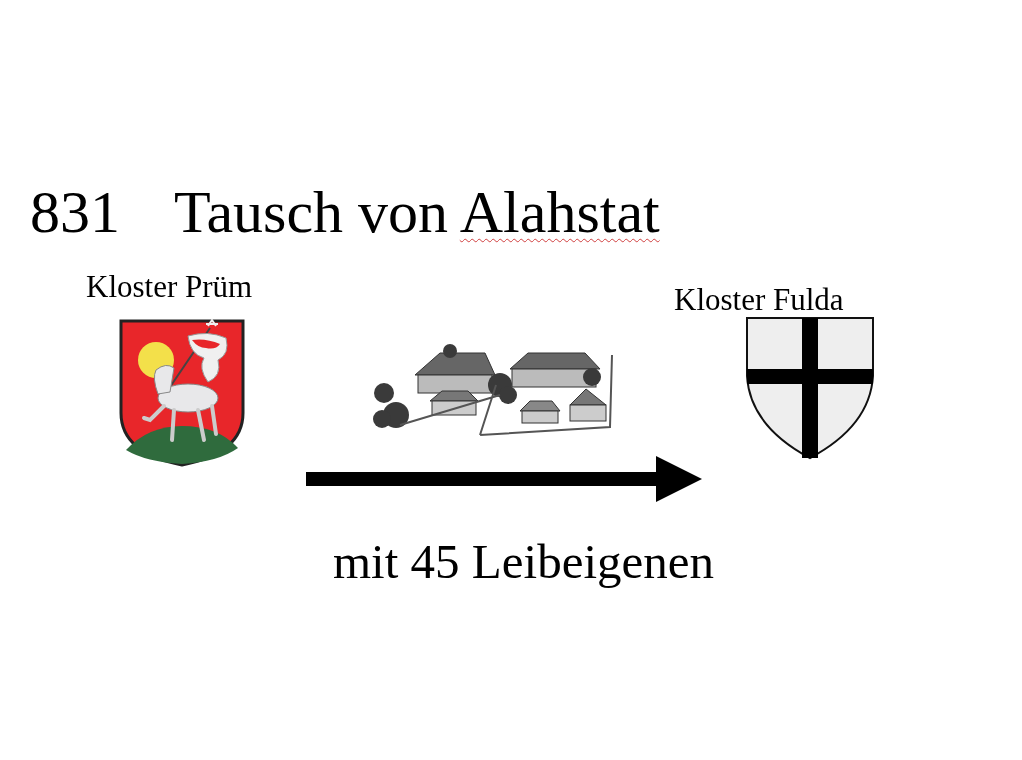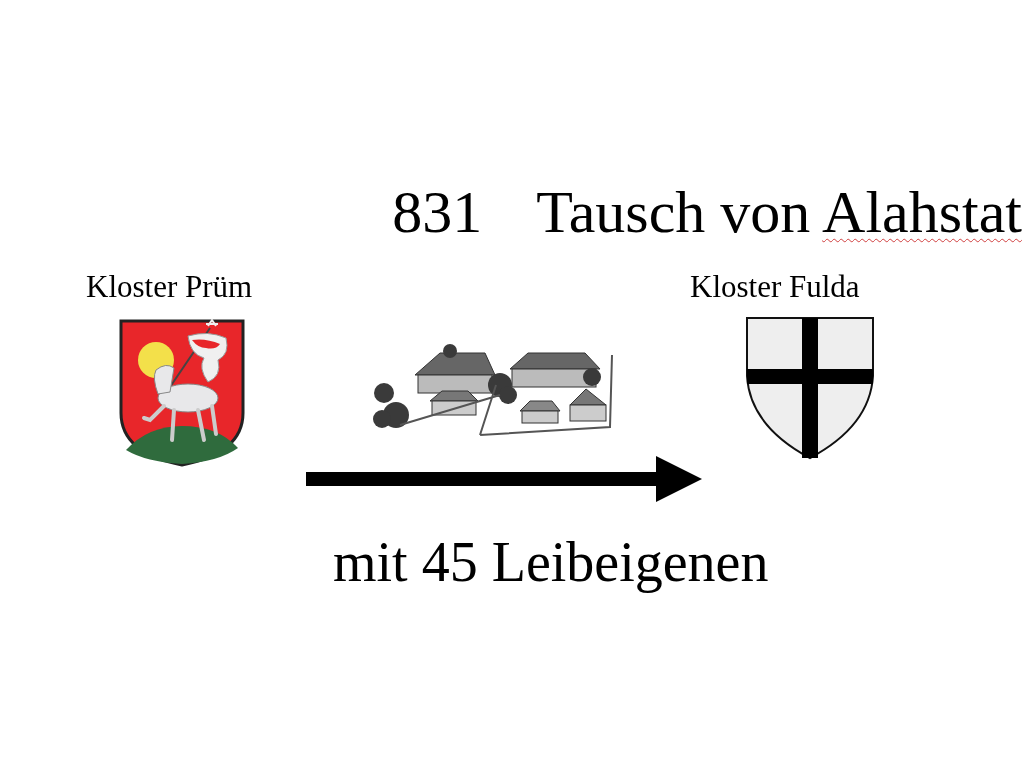--- a/index.html
+++ b/index.html
@@ -1,25 +1,25 @@
 <!DOCTYPE html>
 <html><head>
   <meta charset="utf-8">
   <style>
     html, body { margin: 0; padding: 0; background: #ffffff; }
     body { width: 1022px; height: 760px; position: relative; overflow: hidden;
            font-family: "Liberation Serif", "DejaVu Serif", serif; color: #000; }
     .abs { position: absolute; }
-    .title { left: 0; width: 1022px; top: 104px; text-align: right; font-size: 60px; line-height: 72px; white-space: pre; }
+    .title { left: 0; width: 1022px; top: 104px; text-align: left; font-size: 60px; line-height: 72px; white-space: pre; }
     .title .year { margin-right: 54px; }
     .title .place { text-decoration: underline wavy #d04040; text-decoration-thickness: 1px; text-underline-offset: 6px; }
     .lbl { font-size: 31px; line-height: 48px; white-space: nowrap; }
     .left-lbl { left: 86px; top: 263px; }
-    .right-lbl { left: 674px; top: 263px; margin-left: 16px; }
-    .caption { left: 333px; top: 537px; font-size: 56px; line-height: 50px; white-space: nowrap; }
+    .right-lbl { left: 674px; top: 276px; }
+    .caption { left: 333px; top: 537px; font-size: 49px; line-height: 50px; white-space: nowrap; }
     .prum { left: 118px; top: 318px; width: 128px; height: 150px; }
     .fulda { left: 744px; top: 316px; width: 132px; height: 144px; }
     .village { left: 360px; top: 335px; width: 260px; height: 120px; }
     .arrow { left: 304px; top: 456px; width: 400px; height: 46px; }
   </style>
 </head>
 <body>
 
 <div class="abs title">
   <span class="year">831</span><span>Tausch von </span><span class="place">Alahstat</span>

